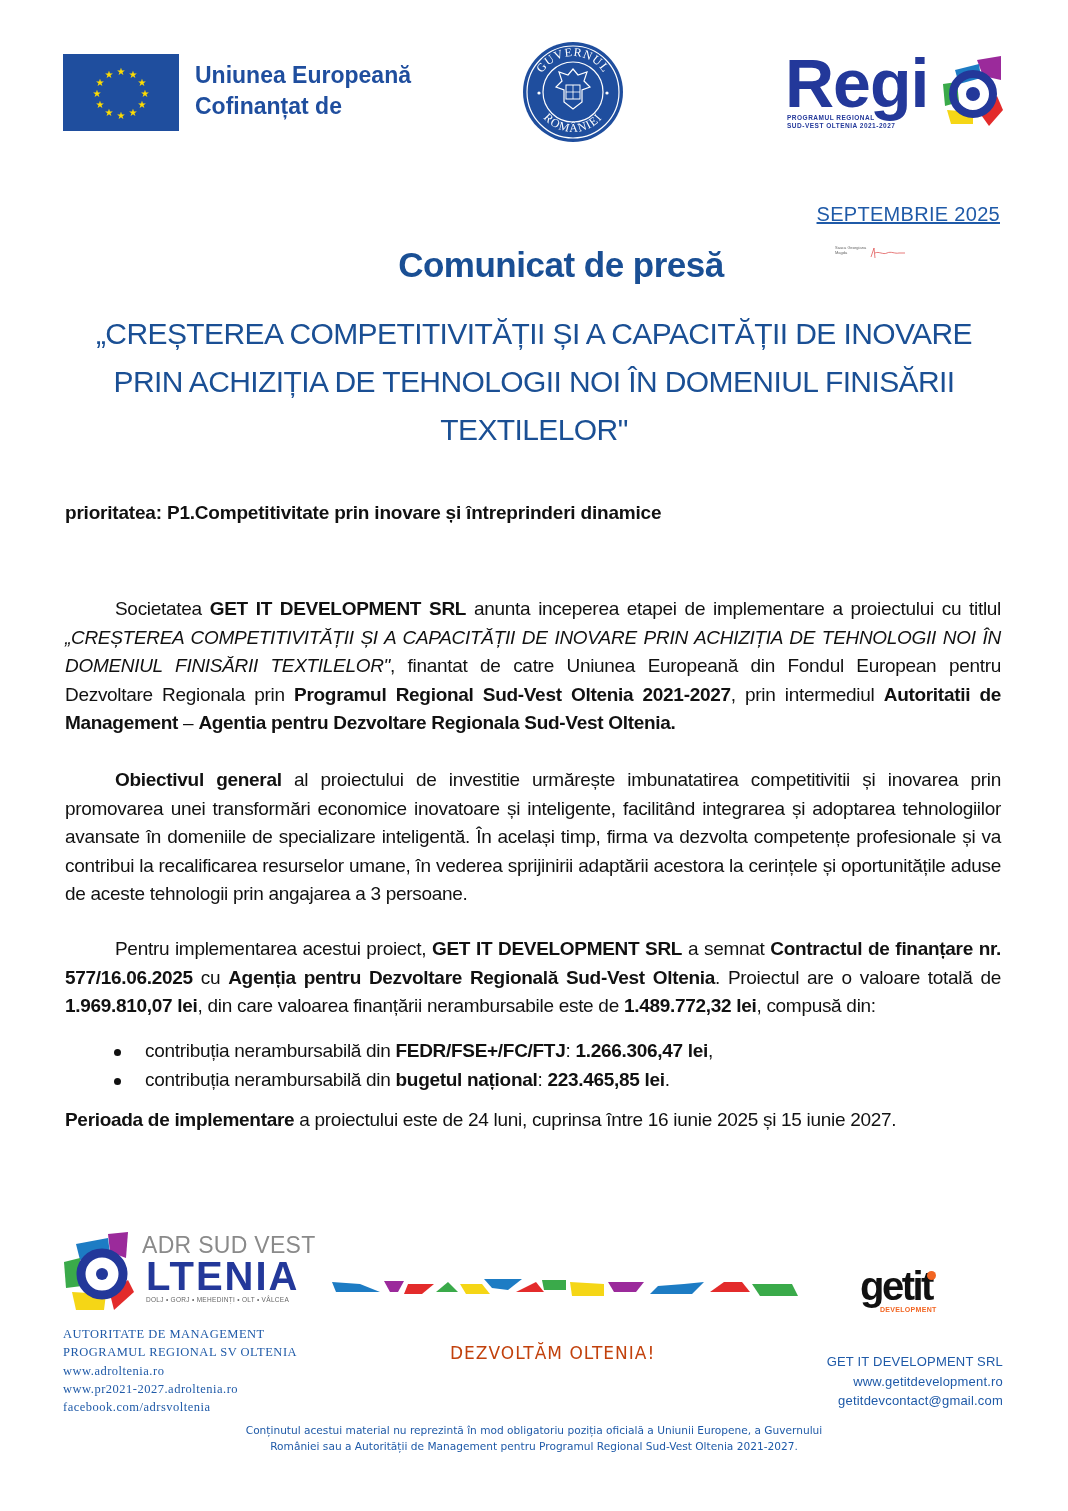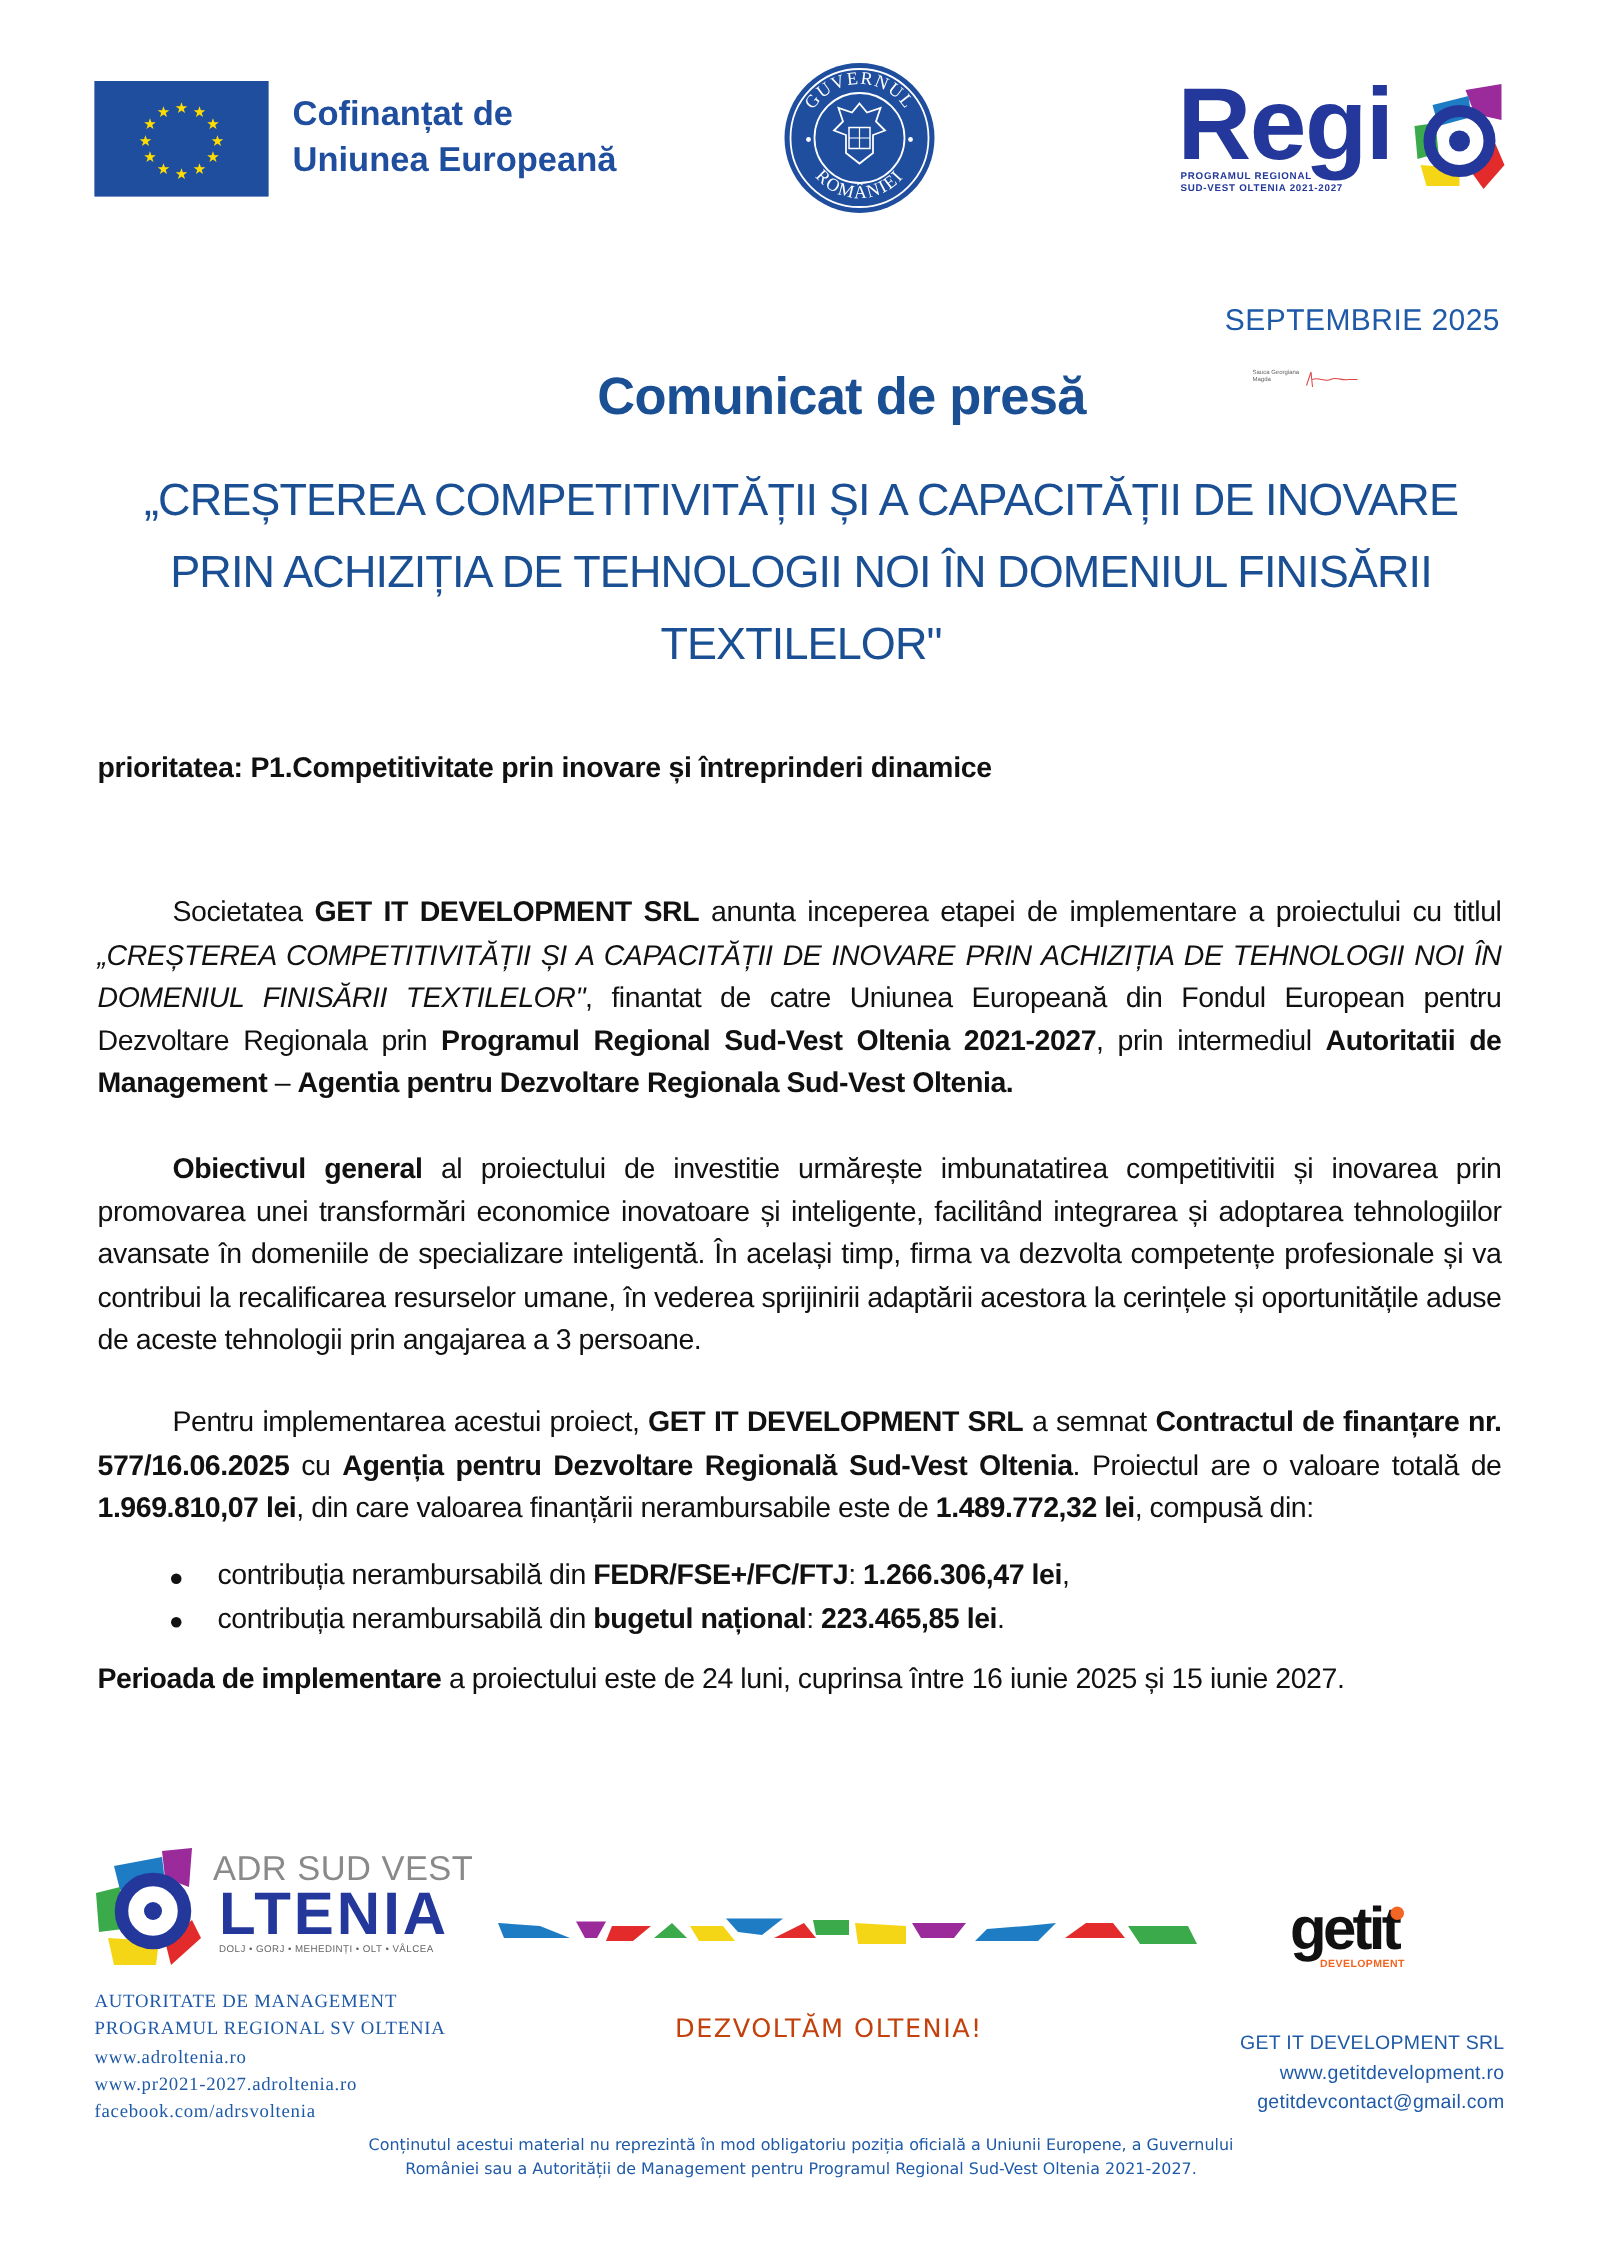--- a/index.html
+++ b/index.html
@@ -10,21 +10,21 @@
   .eu-flag { left:63px; top:54px; width:116px; height:77px; background:#1f4e9e; }
   .eu-flag svg { width:100%; height:100%; display:block; }
   .eu-text { left:195px; top:60px; color:#1f4e9e; font-family:"Liberation Sans", sans-serif; font-weight:bold; font-size:23px; line-height:31px; }
 
   .gov-seal { left:522px; top:41px; width:102px; height:102px; }
   .regio { left:785px; top:52px; width:220px; height:82px; }
   .regio-word { left:0; top:0; font-family:"Liberation Sans", sans-serif; font-weight:900; font-size:68px; color:#23389a; letter-spacing:-1px; line-height:62px; }
   .regio-sub { left:2px; top:62px; font-family:"Liberation Sans", sans-serif; font-weight:bold; font-size:6.5px; color:#23389a; line-height:8px; letter-spacing:0.5px; }
 
   
-  .date { right:68px; top:203px; color:#1f5aa8; font-family:"Liberation Sans", sans-serif; font-size:20px; letter-spacing:0.3px; }
+  .date { right:68px; top:203px; color:#1f5aa8; font-family:"Liberation Sans", sans-serif; font-size:20px; letter-spacing:0.3px;text-decoration:underline; }
   .signature { left:835px; top:245px; width:75px; height:18px; font-size:4px; color:#666; line-height:5px; }
   .signature .scribble { position:absolute; left:34px; top:2px; width:38px; height:12px; }
 
   
   .main-title { left:0; width:1068px; top:245px; text-align:center; color:#1a4f94; font-family:"Liberation Sans", sans-serif; font-weight:bold; font-size:35px; letter-spacing:-0.5px;padding-left:27px; }
   .project-title { left:70px; width:928px; top:310px; text-align:center; color:#1a4f94; font-family:"Liberation Sans Narrow","Liberation Sans", sans-serif; font-size:30px; line-height:48px; letter-spacing:-0.6px; }
 
   
   .meta { left:65px; top:498px; font-size:19px; line-height:29px; font-weight:bold; letter-spacing:-0.2px; }
   .para { left:65px; width:936px; font-size:19px; line-height:28.6px; text-align:justify; letter-spacing:-0.3px; }
@@ -72,22 +72,22 @@
         <text x="58" y="65">★</text>
         <text x="46" y="62">★</text>
       <text x="37" y="54">★</text>
         <text x="34" y="43">★</text>
         <text x="37" y="32">★</text>
         <text x="46" y="24">★</text>
     </g>
   </svg>
 </div>
 <div class="abs eu-text">
+  <div>Uniunea Europeană</div>
   <div>Cofinanțat de</div>
-  <div>Uniunea Europeană</div>
 </div>
 
 <div class="abs gov-seal">
   <svg viewBox="0 0 102 102" width="102" height="102">
     <circle cx="51" cy="51" r="50" fill="#1f4e9e"></circle>
     <circle cx="51" cy="51" r="46" fill="none" stroke="#fff" stroke-width="1.2"></circle>
     <circle cx="51" cy="51" r="30" fill="none" stroke="#fff" stroke-width="1.2"></circle>
     <defs>
       <path id="arcTop" d="M 15 51 A 36 36 0 0 1 87 51"></path>
       <path id="arcBot" d="M 13 53 A 38 38 0 0 0 89 53"></path>

